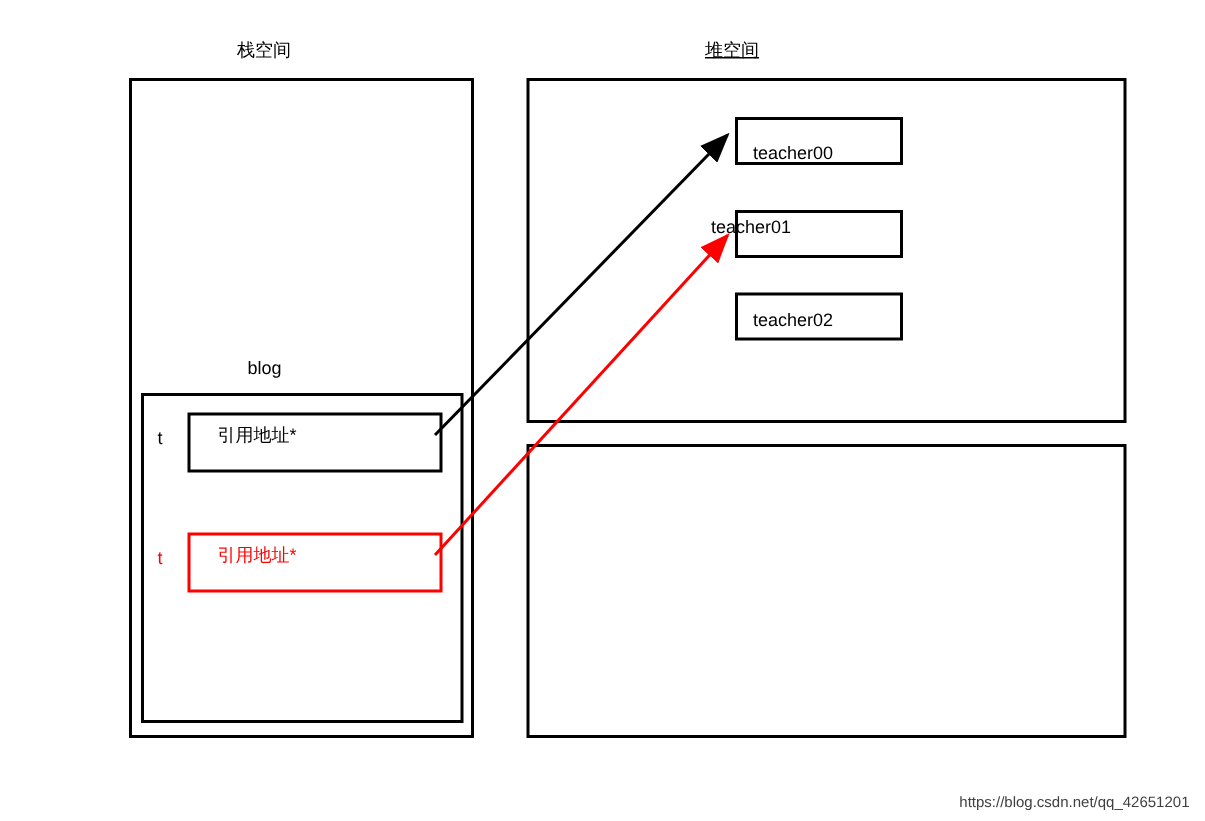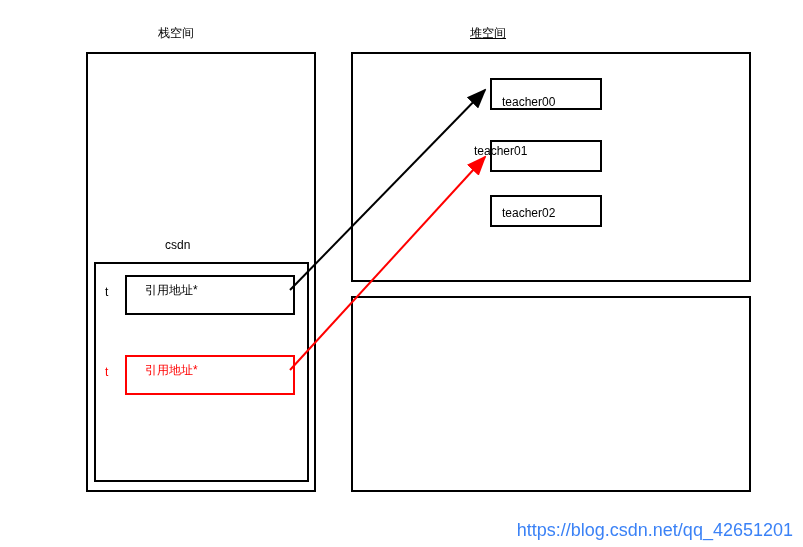--- a/index.html
+++ b/index.html
@@ -26,22 +26,22 @@
     .red-box {
       border-color: red;
     }
     .red-text {
       color: red;
     }
     .watermark {
       position: absolute;
       right: 10px;
       bottom: 6px;
-      font-size: 18px;
-      color: #3b82f6;
+      font-size: 10px;
+      color: #404040;
     }
     svg.arrows {
       position: absolute;
       top: 0;
       left: 0;
       width: 803px;
       height: 547px;
       pointer-events: none;
     }
   </style>
@@ -51,21 +51,21 @@
 <div class="label" style="left:158px; top:25px;">栈空间</div>
 
 <div class="label" style="left:470px; top:25px;text-decoration:underline;">堆空间</div>
 
 <div class="box" style="left:86px; top:52px; width:230px; height:440px;"></div>
 
 <div class="box" style="left:351px; top:52px; width:400px; height:230px;"></div>
 
 <div class="box" style="left:351px; top:296px; width:400px; height:196px;"></div>
 
-<div class="label" style="left:165px; top:238px;">csdn</div>
+<div class="label" style="left:165px; top:238px;">blog</div>
 
 <div class="box" style="left:94px; top:262px; width:215px; height:220px;"></div>
 
 <div class="label" style="left:105px; top:285px;">t</div>
 
 <div class="box" style="left:125px; top:275px; width:170px; height:40px;"></div>
 <div class="label" style="left:145px; top:282px;">引用地址*</div>
 
 <div class="label red-text" style="left:105px; top:365px;">t</div>
 

